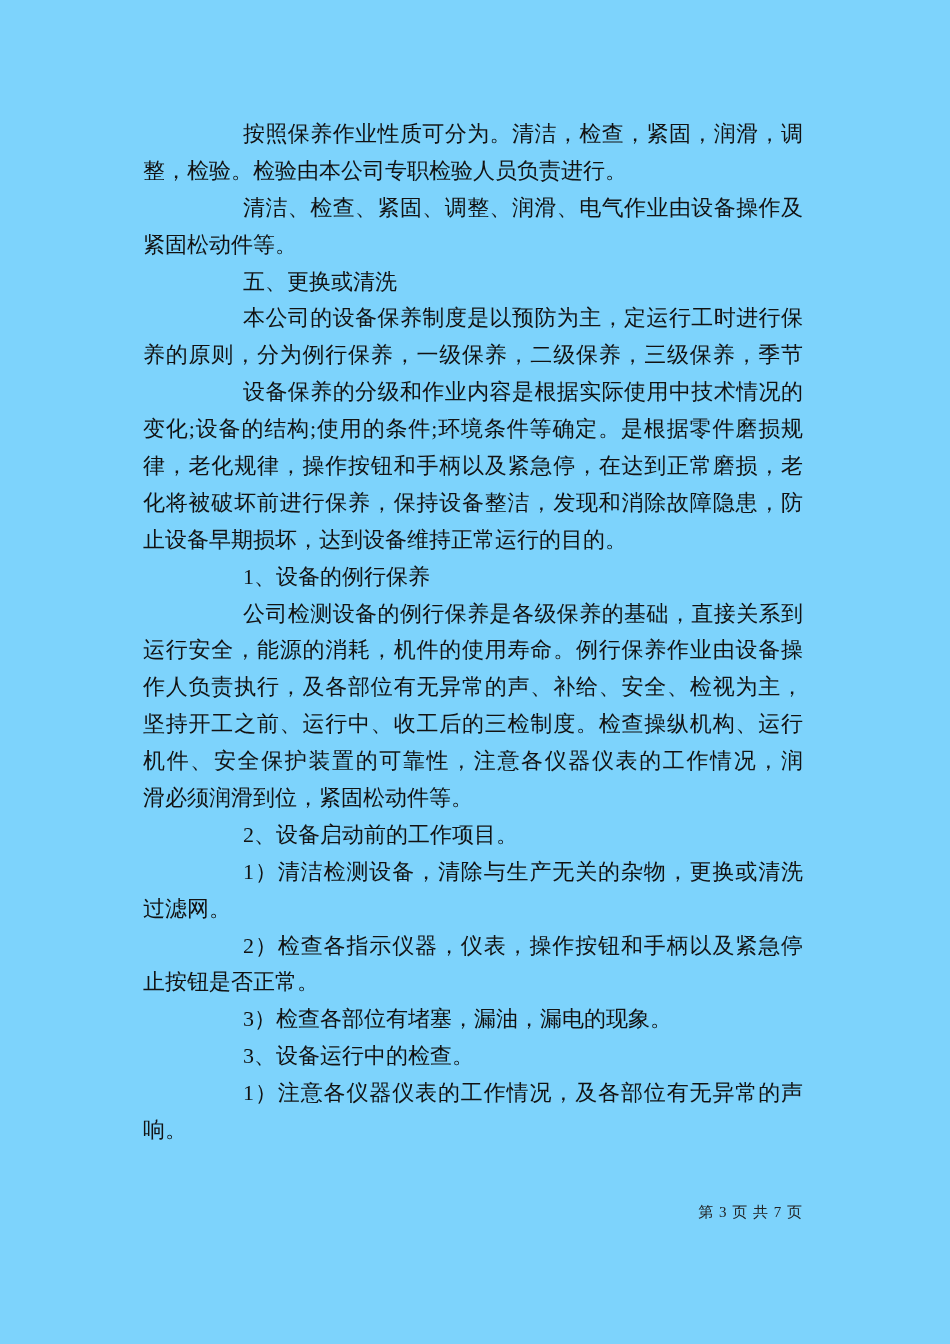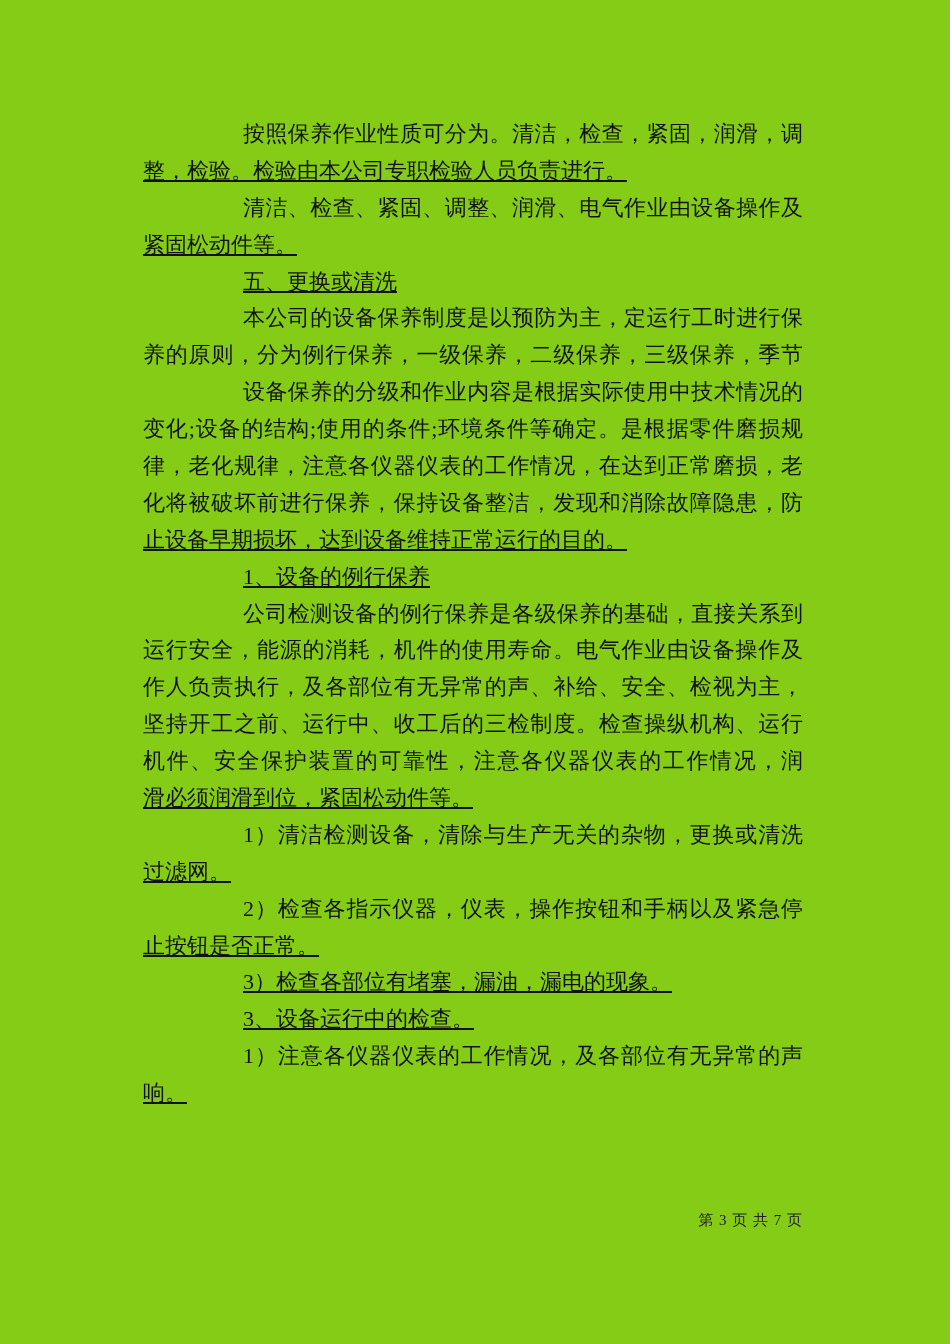--- a/index.html
+++ b/index.html
@@ -5,21 +5,21 @@
   html, body {
     margin: 0;
     padding: 0;
     background: #e8e8e8;
   }
   .page {
     position: relative;
     width: 950px;
     height: 1344px;
     margin: 0 auto;
-    background: #84cc16;
+    background: #7dd3fc;
     color: #121212;
     font-family: "Liberation Serif", "DejaVu Serif", serif;
     overflow: hidden;
   }
   .text-body {
     position: absolute;
     left: 143px;
     top: 116px;
     width: 660px;
   }
@@ -34,59 +34,58 @@
     padding-left: 100px;
   }
   .line.just {
     text-align: justify;
     text-align-last: justify;
     text-justify: inter-character;
   }
   .line.nojust {
     text-align: center;
     text-align-last: left;
-    text-decoration: underline;
   }
   .footer {
     position: absolute;
     left: 143px;
     top: 1202px;
     width: 660px;
     text-align: right;
     font-size: 15px;
     line-height: 20px;
     letter-spacing: 1px;
     color: #222222;
-    margin-top: 8px;
   }
 </style>
 </head>
 <body>
 
 <div class="page">
   <div class="text-body" id="text-body">
       <div class="line just indent">按照保养作业性质可分为。清洁，检查，紧固，润滑，调</div>
       <div class="line nojust">整，检验。检验由本公司专职检验人员负责进行。</div>
       <div class="line just indent">清洁、检查、紧固、调整、润滑、电气作业由设备操作及</div>
       <div class="line nojust">紧固松动件等。</div>
       <div class="line nojust indent">五、更换或清洗</div>
       <div class="line just indent">本公司的设备保养制度是以预防为主，定运行工时进行保</div>
       <div class="line just">养的原则，分为例行保养，一级保养，二级保养，三级保养，季节</div>
       <div class="line just indent">设备保养的分级和作业内容是根据实际使用中技术情况的</div>
       <div class="line just">变化;设备的结构;使用的条件;环境条件等确定。是根据零件磨损规</div>
-      <div class="line just">律，老化规律，注意各仪器仪表的工作情况，在达到正常磨损，老</div>
+      <div class="line just">律，老化规律，操作按钮和手柄以及紧急停，在达到正常磨损，老</div>
       <div class="line just">化将被破坏前进行保养，保持设备整洁，发现和消除故障隐患，防</div>
       <div class="line nojust">止设备早期损坏，达到设备维持正常运行的目的。</div>
       <div class="line nojust indent">1、设备的例行保养</div>
       <div class="line just indent">公司检测设备的例行保养是各级保养的基础，直接关系到</div>
-      <div class="line just">运行安全，能源的消耗，机件的使用寿命。电气作业由设备操作及</div>
+      <div class="line just">运行安全，能源的消耗，机件的使用寿命。例行保养作业由设备操</div>
       <div class="line just">作人负责执行，及各部位有无异常的声、补给、安全、检视为主，</div>
       <div class="line just">坚持开工之前、运行中、收工后的三检制度。检查操纵机构、运行</div>
       <div class="line just">机件、安全保护装置的可靠性，注意各仪器仪表的工作情况，润</div>
       <div class="line nojust">滑必须润滑到位，紧固松动件等。</div>
+      <div class="line nojust indent">2、设备启动前的工作项目。</div>
       <div class="line just indent">1）清洁检测设备，清除与生产无关的杂物，更换或清洗</div>
       <div class="line nojust">过滤网。</div>
       <div class="line just indent">2）检查各指示仪器，仪表，操作按钮和手柄以及紧急停</div>
       <div class="line nojust">止按钮是否正常。</div>
       <div class="line nojust indent">3）检查各部位有堵塞，漏油，漏电的现象。</div>
       <div class="line nojust indent">3、设备运行中的检查。</div>
       <div class="line just indent">1）注意各仪器仪表的工作情况，及各部位有无异常的声</div>
       <div class="line nojust">响。</div>
     </div>
   <div class="footer">

